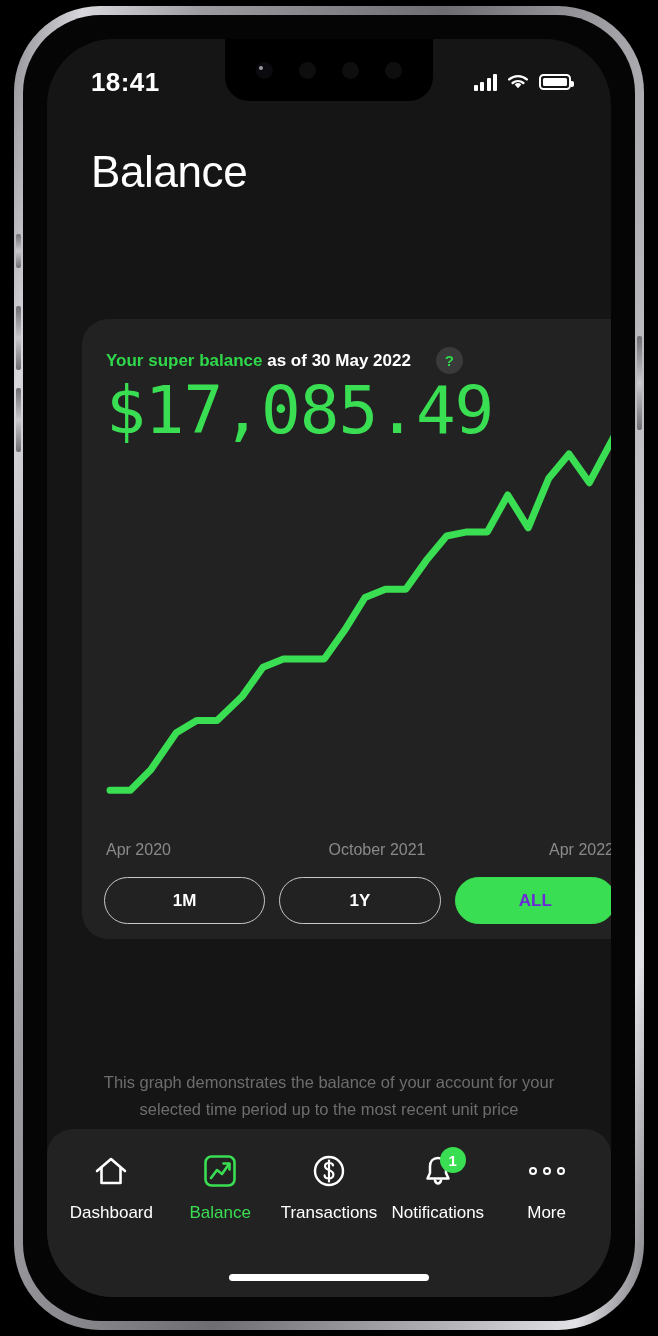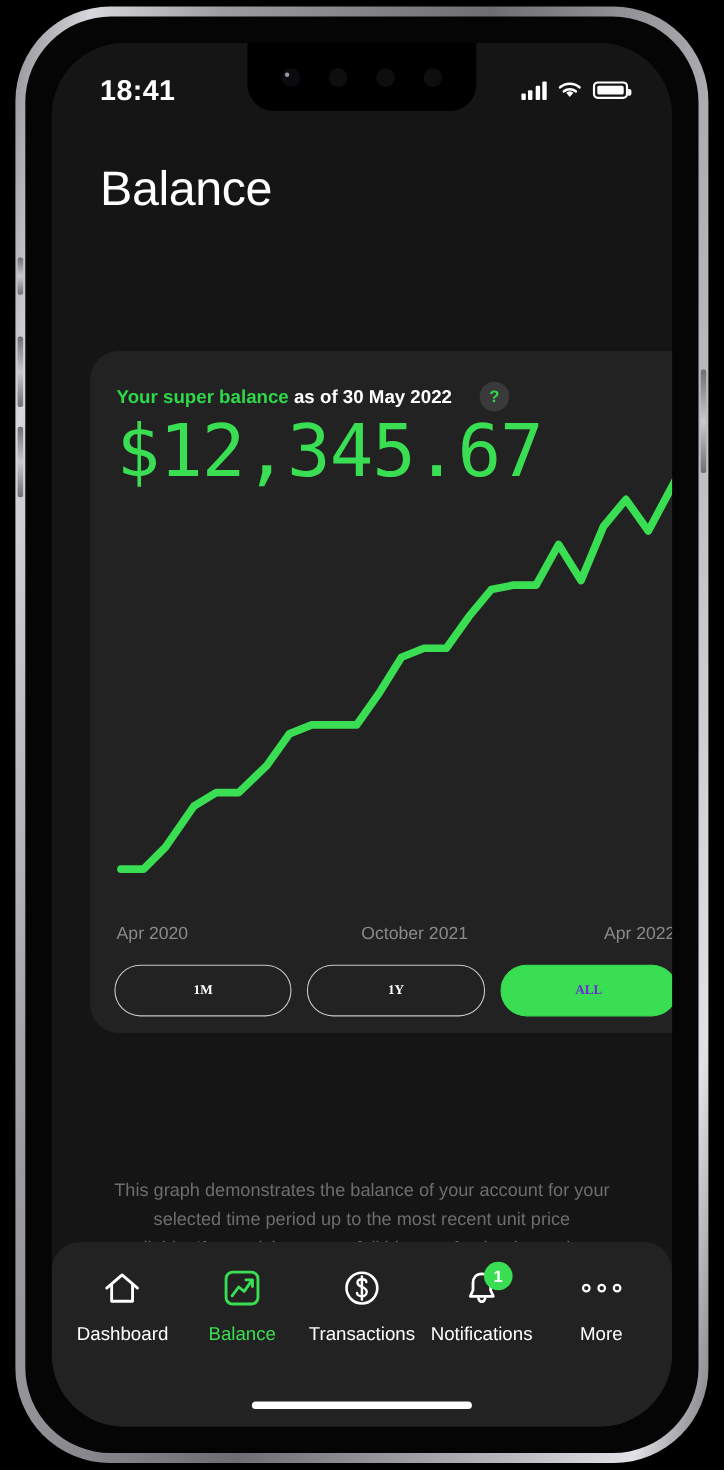--- a/index.html
+++ b/index.html
@@ -136,25 +136,24 @@
   }
   .axis-row span:nth-child(2) { margin-left: 34px; }
 
   .range-row {
     position: absolute; left: 22px; right: 22px; top: 558px;
     display: flex; gap: 14px;
   }
   .pill {
     flex: 1; height: 47px; border-radius: 24px;
     display: flex; align-items: center; justify-content: center;
-    font-size: 12px; font-weight: 600;
+    font-size: 17px; font-weight: 600;
     background: transparent; color: #fff;
     border: 1.6px solid #c8c8c8;
     cursor: pointer;
-    font-family: Liberation Serif, serif;
   }
   .pill.active { background: #3ade52; color: #6d28d9; border-color: #3ade52; }
 
   
   .disclaimer {
     position: absolute; left: 56px; right: 56px; top: 1030px;
     text-align: center; font-size: 16.5px; line-height: 1.62;
     color: #6d6d6d;
   }
   .disclaimer a { color: #6d6d6d; cursor: pointer; }
@@ -234,21 +233,21 @@
 
         <div class="page-title">Balance</div>
 
         <div class="balance-card">
 
           <div class="card-head">
             <div class="card-head-text"><span class="accent">Your super balance</span><span> as of 30 May 2022</span></div>
             <div class="help-btn">?</div>
           </div>
 
-          <div class="balance-amount">$12,345.67</div>
+          <div class="balance-amount">$17,085.49</div>
 
           <div class="chart-area">
             <svg viewBox="0 0 556 440" preserveAspectRatio="none">
               <polyline id="chart-line" fill="none" stroke="#3ade52" stroke-width="7" stroke-linejoin="round" stroke-linecap="round" points="28.0,391.2 48.4,391.2 68.8,370.7 94.3,333.8 114.7,321.5 135.1,321.5 160.6,296.9 181.0,268.2 201.4,260.0 221.8,260.0 242.2,260.0 262.6,231.3 283.0,198.5 303.4,190.3 323.8,190.3 344.2,161.6 364.6,137.0 385.0,132.9 405.4,132.9 425.8,96.0 446.2,128.8 466.6,79.6 487.0,55.0 507.4,83.7 538.0,26.3"></polyline>
             </svg>
           </div>
 
           <div class="axis-row">
             <span>Apr 2020</span>
             <span>October 2021</span>

